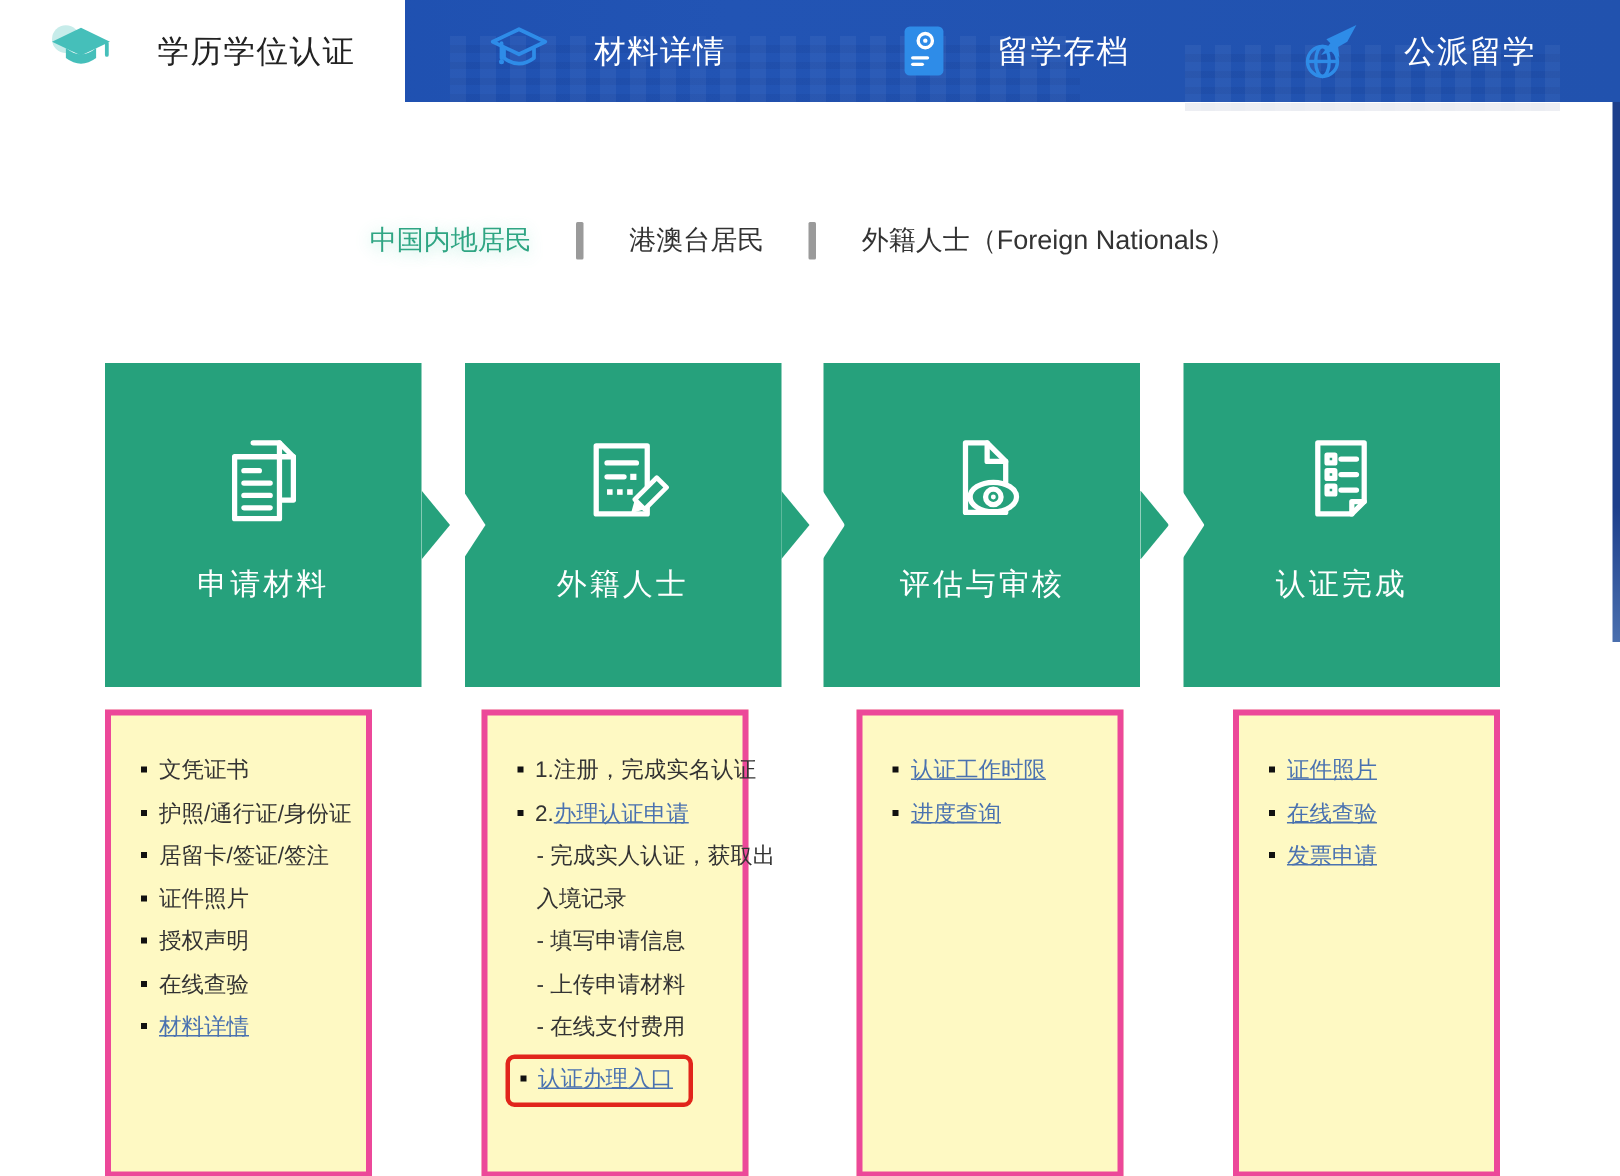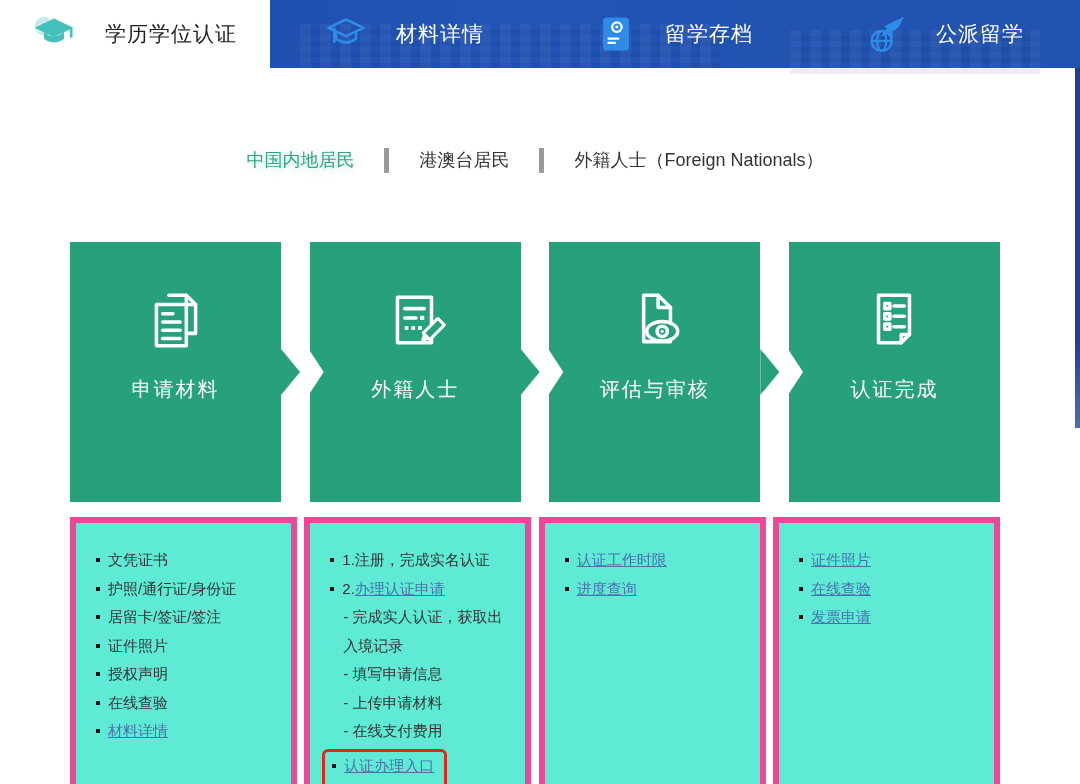--- a/index.html
+++ b/index.html
@@ -36,21 +36,21 @@
     display:flex;align-items:center;justify-content:center;
   }
   .res{font-size:18px;color:#333;cursor:pointer;white-space:nowrap;}
   .res.active{color:#2fa583;text-shadow:0 2px 10px rgba(90,210,180,.45);}
   .sep{display:inline-block;width:5px;height:25px;background:#9a9a9a;margin:0 30px;border-radius:1px;}
   
   .steps-row{
     margin:62px 0 0 70px;width:930px;display:flex;justify-content:space-between;
   }
   .card{
-    position:relative;width:211px;height:260px;background:#26a17c;flex:none;
+    position:relative;width:211px;height:216px;background:#26a17c;flex:none;
     display:flex;flex-direction:column;align-items:center;
   }
   .card .cicon{margin-top:44px;height:70px;display:flex;align-items:center;}
   .card .clabel{margin-top:20px;color:#fff;font-size:20px;letter-spacing:2px;}
   
   .card.has-arrow::after{
     content:"";position:absolute;right:-19px;top:50%;transform:translateY(-50%);
     width:19px;height:46px;background:#26a17c;
     clip-path:polygon(0 0,100% 50%,0 100%);z-index:1;
   }
@@ -58,35 +58,35 @@
   .card.has-notch::before{
     content:"";position:absolute;left:-1px;top:50%;transform:translateY(-50%);
     width:15px;height:46px;background:#fff;
     clip-path:polygon(0 0,100% 50%,0 100%);z-index:2;
   }
   
   .panels-row{
     margin:15px 0 0 70px;width:930px;display:flex;justify-content:space-between;
   }
   .panel{
-    width:227px;height:312px;background:#5eead4;border:6px solid #ec4899;
+    width:178px;height:312px;background:#fef9c3;border:4px solid #ec4899;
     box-sizing:border-box;flex:none;
   }
   .panel ul{list-style:none;margin:0;padding:23px 14px 0 20px;}
   .panel li{font-size:15px;line-height:28.5px;color:#333;white-space:nowrap;}
   .panel li.bullet::before{
     content:"";display:inline-block;width:4px;height:4px;background:#111;
     margin-right:8px;vertical-align:3px;
   }
   .panel li.sub,.panel li.cont{padding-left:13px;}
   .panel a.link{color:#4a72b0;text-decoration:underline;cursor:pointer;}
   .panel .prefix{color:#333;}
   .panel li.highlight{
     border:3px solid #e1251b;border-radius:6px;width:fit-content;
-    line-height:25px;padding:1px 10px 14px 7px;margin:3px 0 0 -8px;
+    line-height:25px;padding:1px 10px 3px 7px;margin:3px 0 0 -8px;
   }
 </style>
 </head>
 <body>
 
 <div class="tabbar">
   <div class="pattern p1"></div>
   <div class="pattern p2"></div>
 
   <div class="tab active">

